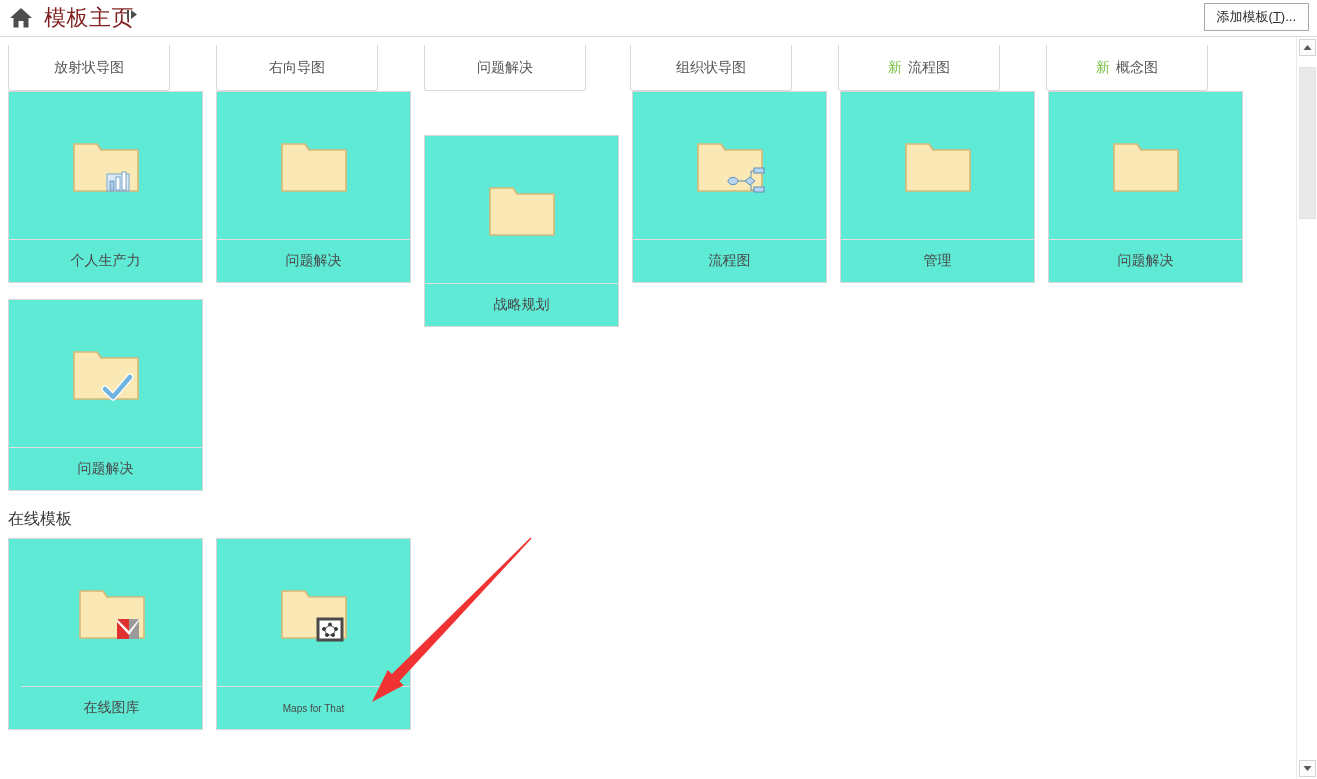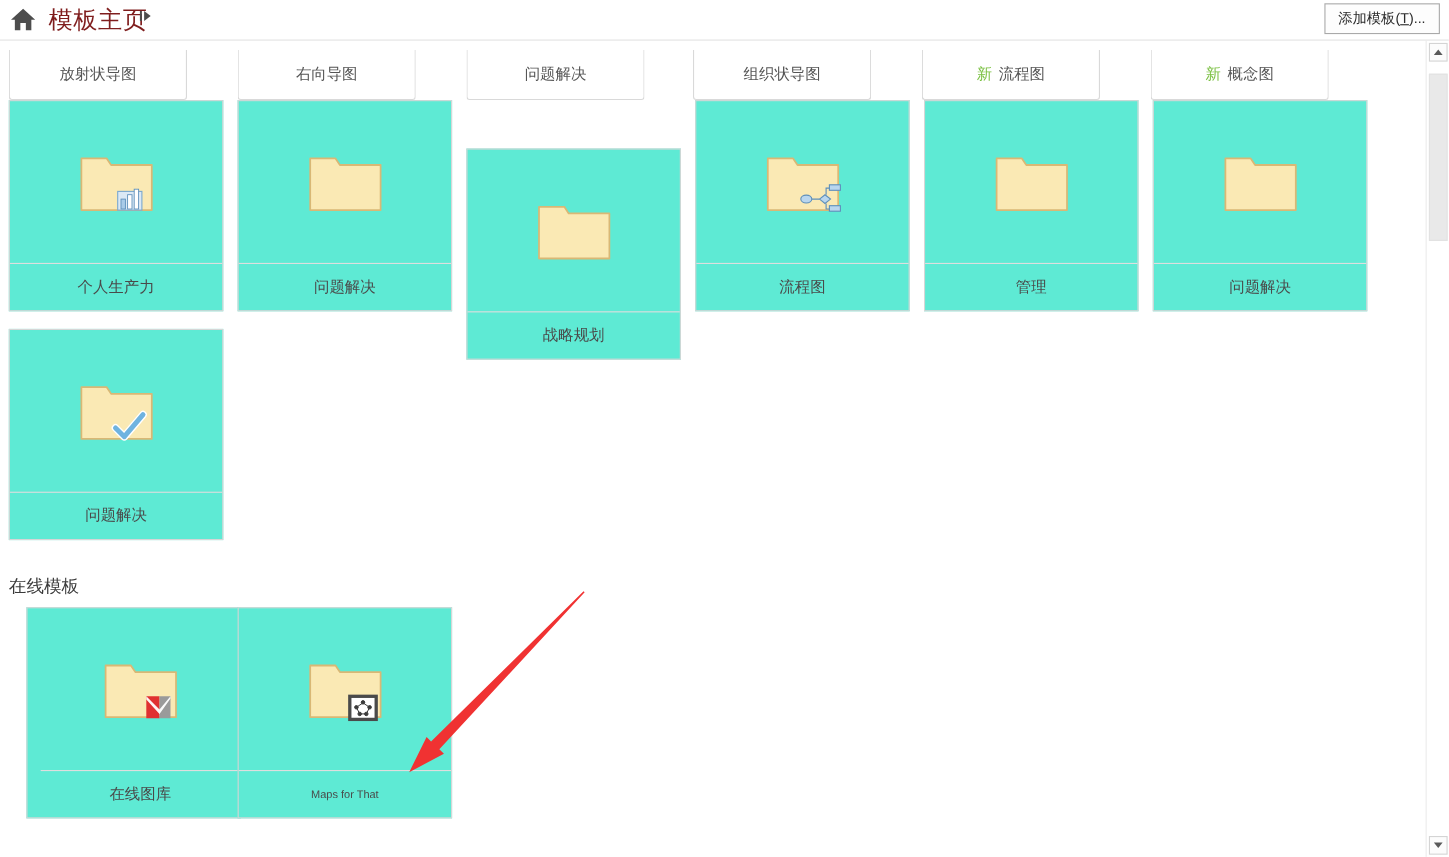--- a/index.html
+++ b/index.html
@@ -277,23 +277,23 @@
       <path d="M3 8 L26 8 L30 14 L67 14 L67 55 L3 55 Z" fill="#fae9b4" stroke="#d9b875" stroke-width="1.6" stroke-linejoin="round"></path>
 
       <path d="M34 45 L42 53 L59 33" fill="none" stroke="#ffffff" stroke-width="7" stroke-linecap="round" stroke-linejoin="round"></path>
       <path d="M34 45 L42 53 L59 33" fill="none" stroke="#6fb3e0" stroke-width="4.5" stroke-linecap="round" stroke-linejoin="round"></path>
     </svg>
         </div>
         <div class="card-label">问题解决</div>
       </div>
     </div>
 
-  <div class="section-label" style="margin-top:32px;">在线模板</div>
+  <div class="section-label" style="margin-top:18px;">在线模板</div>
   <div class="grid" id="grid-online" style="height:200px;">
-      <div class="card" style="left: 16px; top: 0px; padding-left: 12px;">
+      <div class="card" style="left: 0px; top: 0px; padding-left: 12px;">
         <div class="card-thumb">
           <svg width="70" height="60" viewBox="0 0 70 60" aria-hidden="true">
       <path d="M3 8 L26 8 L30 14 L67 14 L67 55 L3 55 Z" fill="#fae9b4" stroke="#d9b875" stroke-width="1.6" stroke-linejoin="round"></path>
 
       <g>
         <path d="M40 36 L52 36 L52 56 L40 56 Z" fill="#e03131"></path>
         <path d="M52 36 L62 36 L62 56 L52 56 Z" fill="#9a9a9a"></path>
         <path d="M40 36 L52 48 L62 36 L62 38 L52 52 L40 39 Z" fill="#ffffff" opacity="0.95"></path>
       </g>
     </svg>

